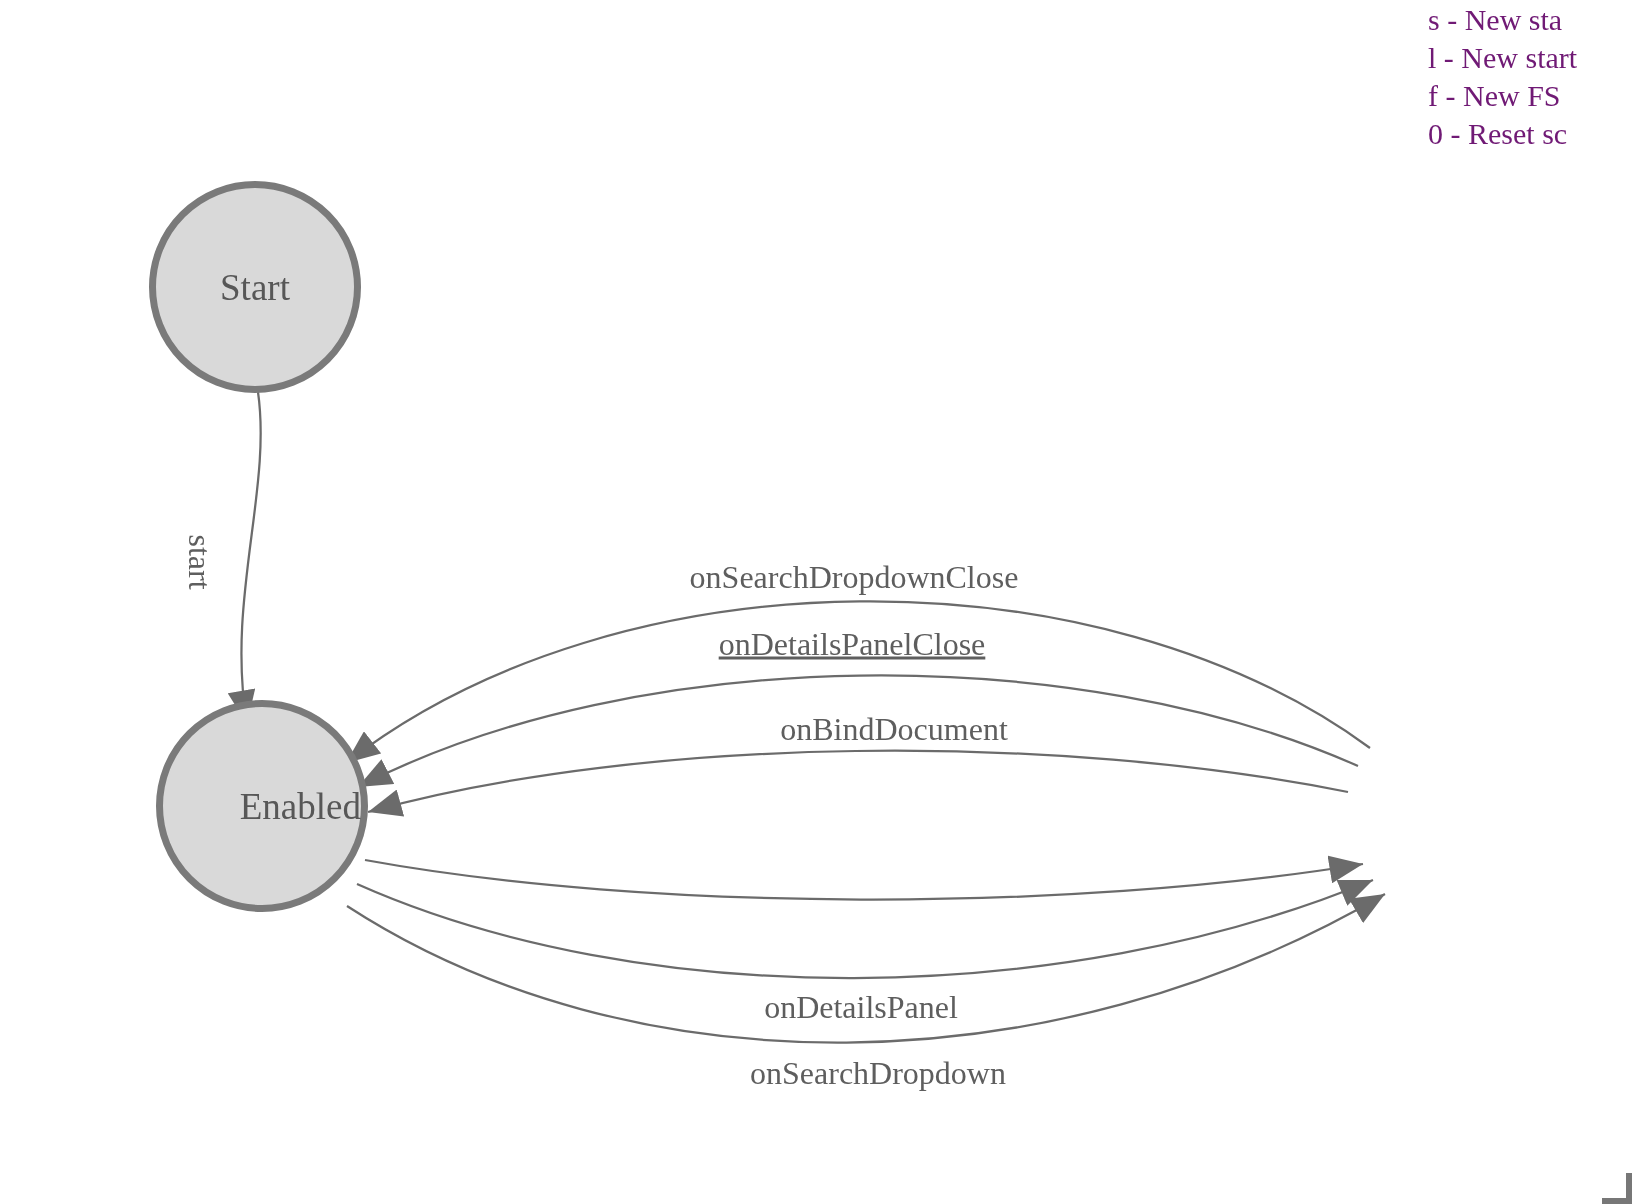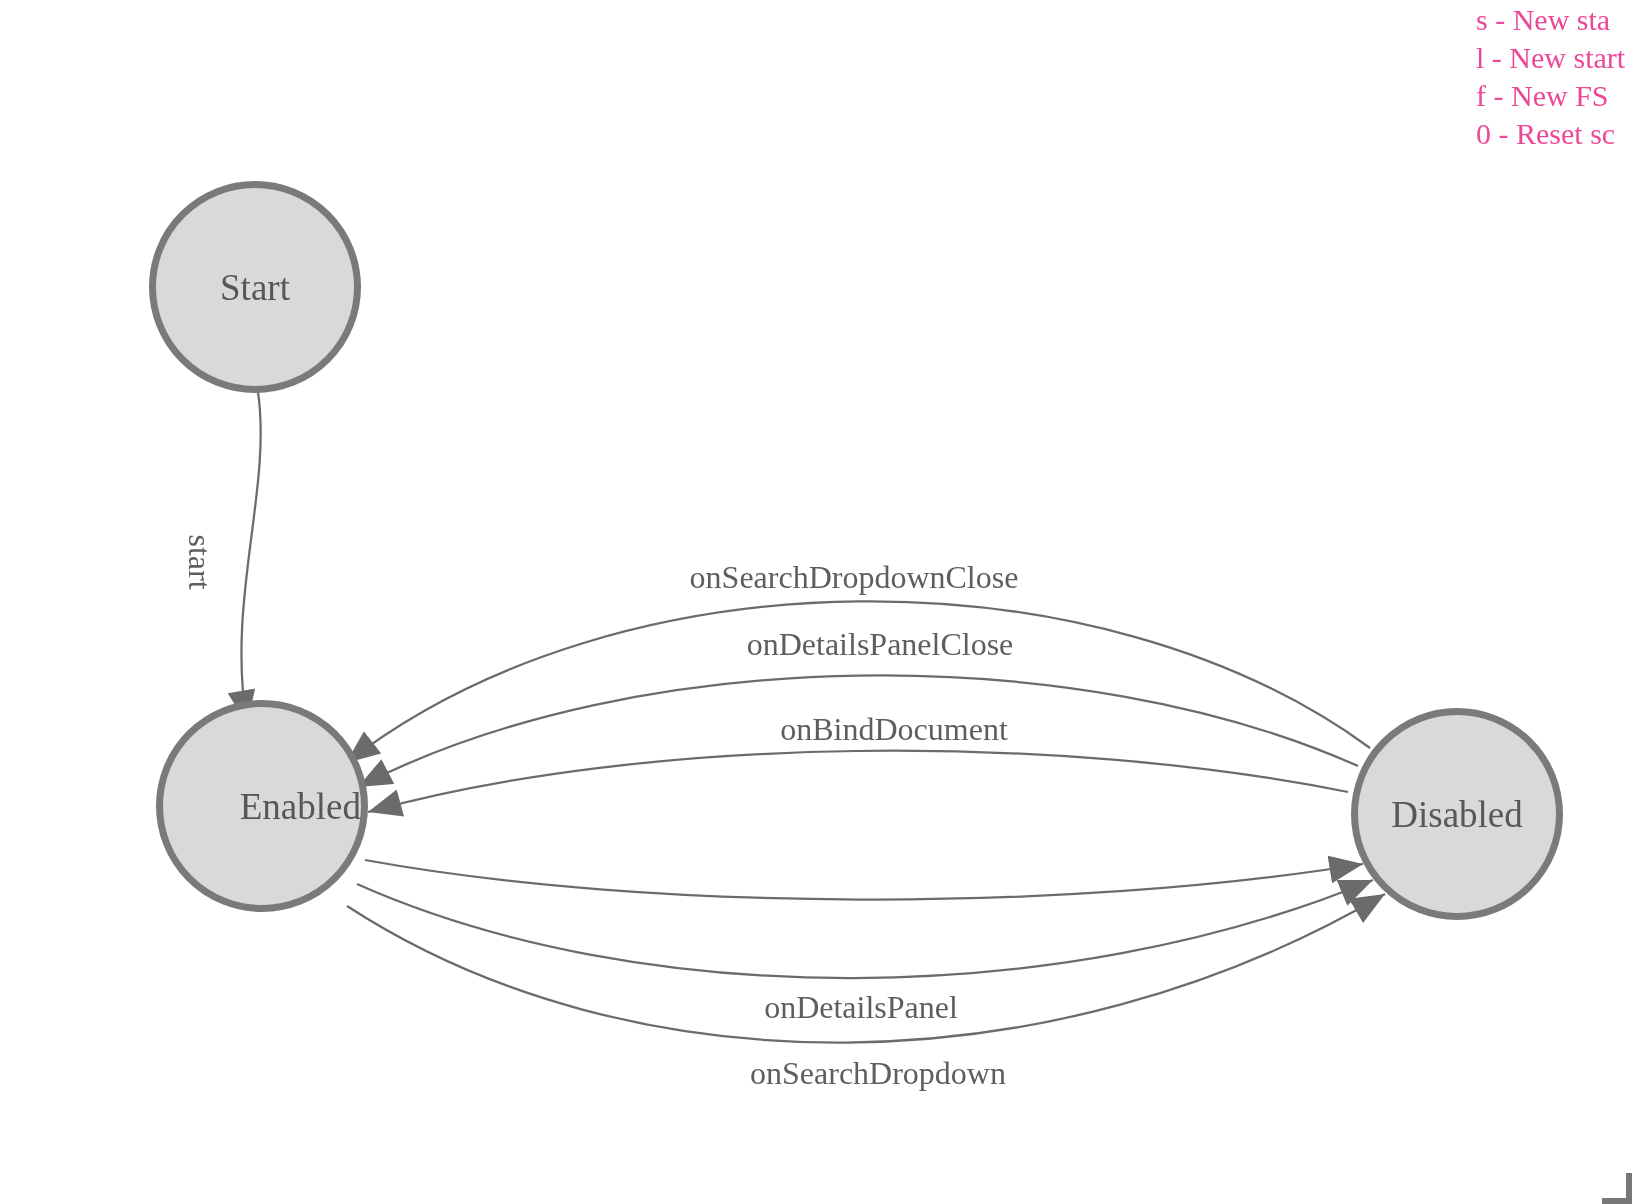--- a/index.html
+++ b/index.html
@@ -35,32 +35,32 @@
   .edge-label {
     position: absolute;
     transform: translate(-50%, -50%);
     font-size: 32px; color: #5e5e5e;
     white-space: nowrap;
     user-select: none;
   }
   .edge-label.rot { transform: translate(-50%, -50%) rotate(90deg); }
   #el-start                 { left: 199px;  top: 562px; }
   #el-onSearchDropdownClose { left: 854px;  top: 577px; }
-  #el-onDetailsPanelClose   { left: 880px;  top: 644px; }
+  #el-onDetailsPanelClose   { left: 852px;  top: 644px; text-decoration: underline; }
   #el-onBindDocument        { left: 858px;  top: 729px; margin-left: 36px; }
   #el-onUnbindDocument      { left: 862px;  top: 921px; }
   #el-onDetailsPanel        { left: 861px;  top: 1007px; }
   #el-onSearchDropdown      { left: 878px;  top: 1073px; }
 
   
   #legend {
     position: absolute;
-    left: 1476px; top: 1px;
+    left: 1428px; top: 1px;
     font-size: 30px; line-height: 38px;
-    color: #ec4899;
+    color: #701a75;
     white-space: nowrap;
   }
 
   
   #canvas-corner {
     position: absolute;
     right: 0; bottom: 0;
     width: 24px; height: 25px;
     border-right: 6px solid #777777;
     border-bottom: 6px solid #777777;
@@ -88,23 +88,20 @@
     <path class="edge" d="M 357 884 C 640 1010, 1060 1010, 1373 880" marker-end="url(#arrow)"></path>
     <path class="edge" d="M 347 906 C 630 1090, 1050 1090, 1385 894" marker-end="url(#arrow)"></path>
   </svg>
 
   <div class="node" id="node-start">
     <span>Start</span>
   </div>
   <div class="node" id="node-enabled">
     <span>Enabled</span>
   </div>
-  <div class="node" id="node-disabled">
-    <span>Disabled</span>
-  </div>
 
   <div class="edge-label rot" id="el-start">start</div>
   <div class="edge-label" id="el-onSearchDropdownClose">onSearchDropdownClose</div>
   <div class="edge-label" id="el-onDetailsPanelClose">onDetailsPanelClose</div>
   <div class="edge-label" id="el-onBindDocument">onBindDocument</div>
   <div class="edge-label" id="el-onDetailsPanel">onDetailsPanel</div>
   <div class="edge-label" id="el-onSearchDropdown">onSearchDropdown</div>
 
   <div id="legend">
     <div>s - New sta</div>

